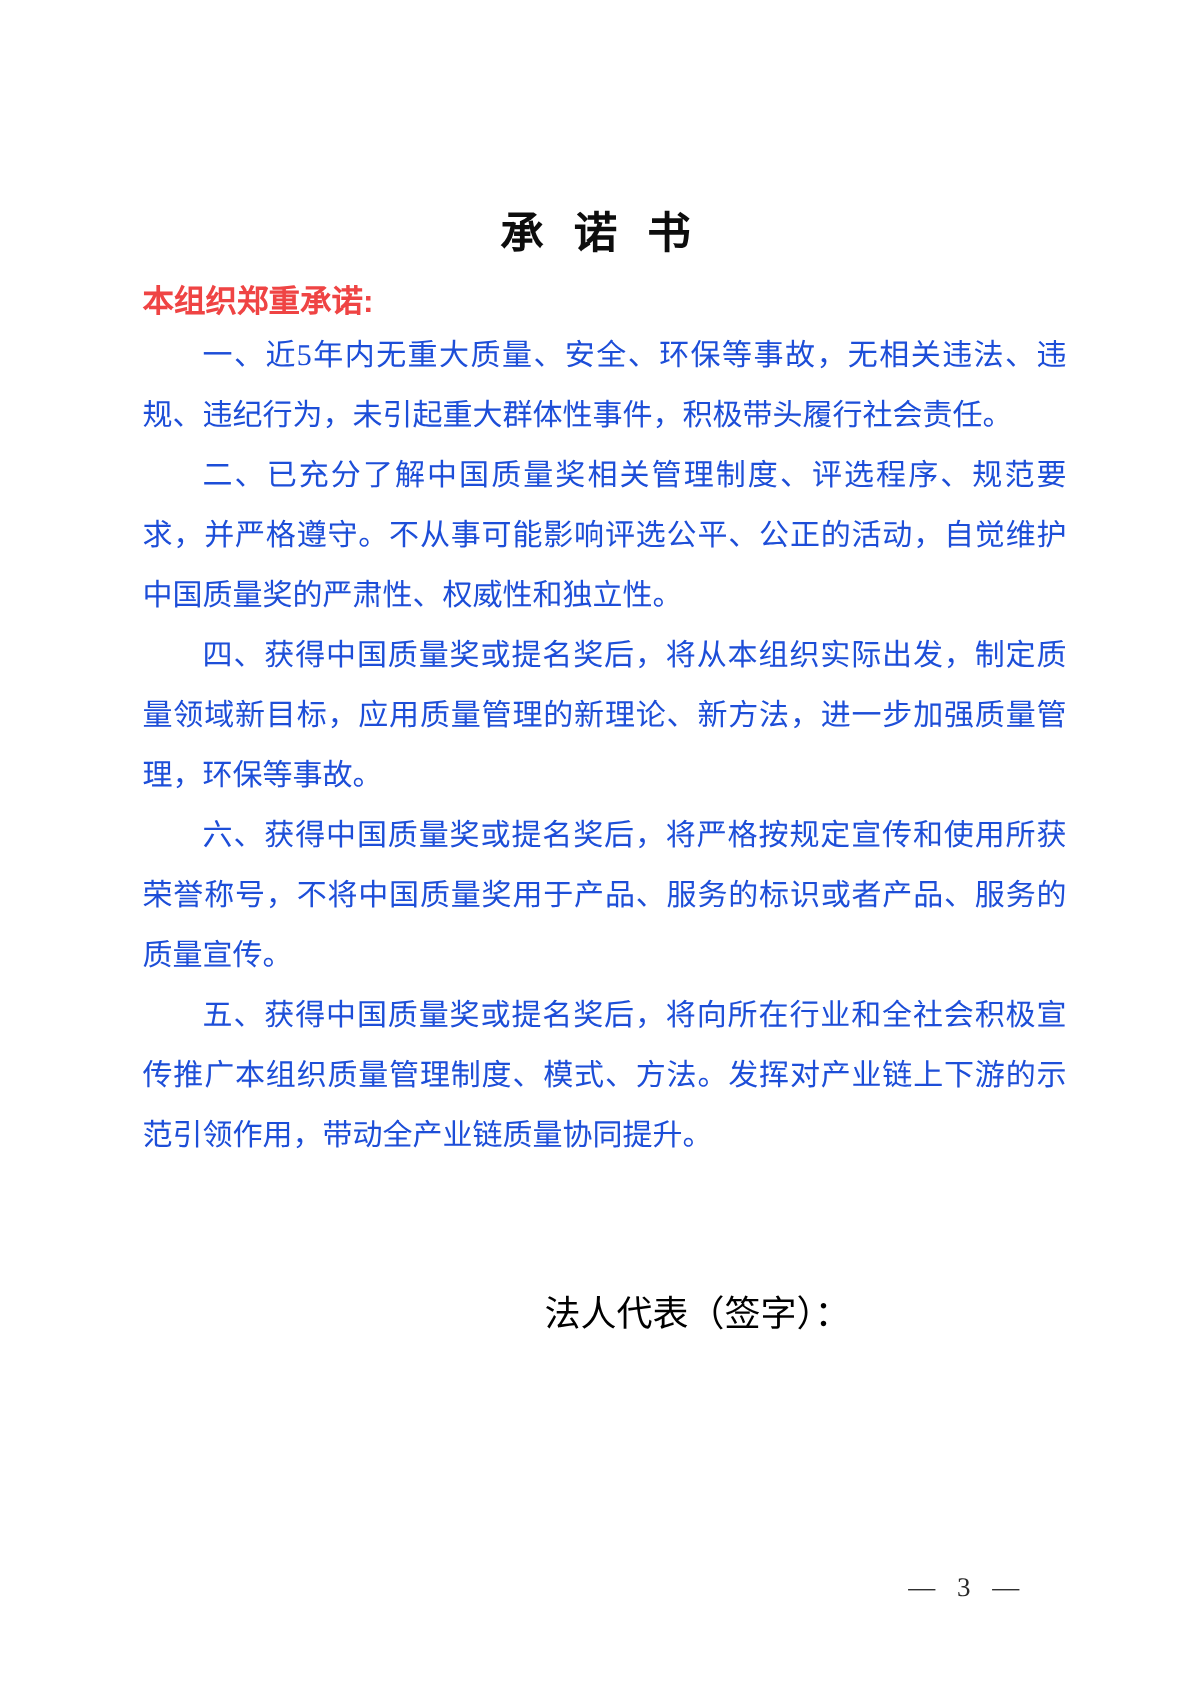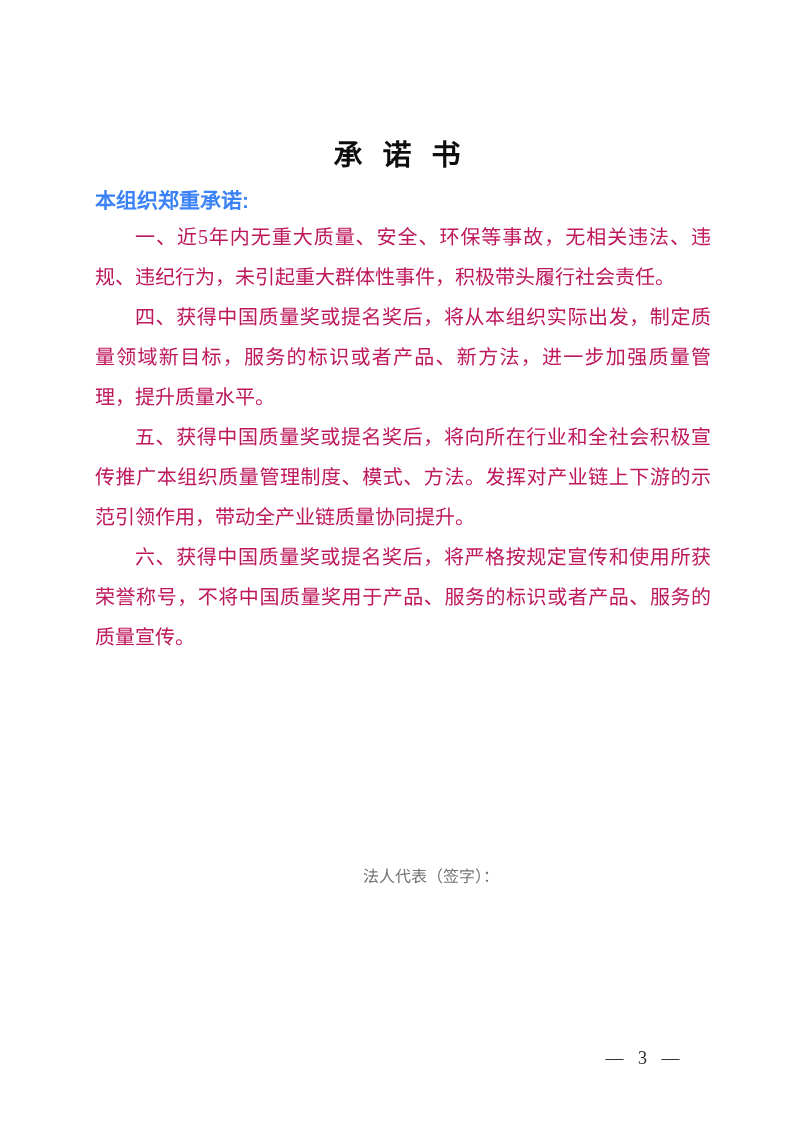--- a/index.html
+++ b/index.html
@@ -30,44 +30,44 @@
     color: #0d0d0d;
   }
   .pledge-heading {
     position: absolute;
     top: 184px;
     left: 95px;
     margin: 0;
     font-family: "Liberation Sans", sans-serif;
     font-size: 21px;
     font-weight: 700;
-    color: #3b82f6;
+    color: #ef4444;
     text-align: center;
   }
   .pledge-body {
     position: absolute;
     top: 217px;
     left: 95px;
     width: 616px;
     font-size: 20px;
     line-height: 40px;
     text-align: justify;
-    color: #be185d;
+    color: #1d4ed8;
   }
   .pledge-body p {
     margin: 0;
     text-indent: 2em;
   }
   .signature-block {
     position: absolute;
     top: 857px;
     left: 363px;
-    font-size: 16px;
+    font-size: 24px;
     line-height: 40px;
-    color: #737373;
+    color: #000000;
   }
   .signature-block p {
     margin: 0;
   }
   .page-number {
     position: absolute;
     top: 1048px;
     left: 585px;
     width: 120px;
     text-align: center;
@@ -81,23 +81,24 @@
 <body>
 
 <div class="page">
 
   <h1 class="title">承 诺 书</h1>
 
   <p class="pledge-heading">本组织郑重承诺:</p>
 
   <div class="pledge-body">
     <p>一、近5年内无重大质量、安全、环保等事故，无相关违法、违规、违纪行为，未引起重大群体性事件，积极带头履行社会责任。</p>
-    <p>四、获得中国质量奖或提名奖后，将从本组织实际出发，制定质量领域新目标，服务的标识或者产品、新方法，进一步加强质量管理，提升质量水平。</p>
+    <p>二、已充分了解中国质量奖相关管理制度、评选程序、规范要求，并严格遵守。不从事可能影响评选公平、公正的活动，自觉维护中国质量奖的严肃性、权威性和独立性。</p>
+    <p>四、获得中国质量奖或提名奖后，将从本组织实际出发，制定质量领域新目标，应用质量管理的新理论、新方法，进一步加强质量管理，环保等事故。</p>
+    <p>六、获得中国质量奖或提名奖后，将严格按规定宣传和使用所获荣誉称号，不将中国质量奖用于产品、服务的标识或者产品、服务的质量宣传。</p>
     <p>五、获得中国质量奖或提名奖后，将向所在行业和全社会积极宣传推广本组织质量管理制度、模式、方法。发挥对产业链上下游的示范引领作用，带动全产业链质量协同提升。</p>
-    <p>六、获得中国质量奖或提名奖后，将严格按规定宣传和使用所获荣誉称号，不将中国质量奖用于产品、服务的标识或者产品、服务的质量宣传。</p>
   </div>
 
   <div class="signature-block">
     <p>法人代表（签字）：</p>
   </div>
 
   <div class="page-number">— 3 —</div>
 
 </div>
 

